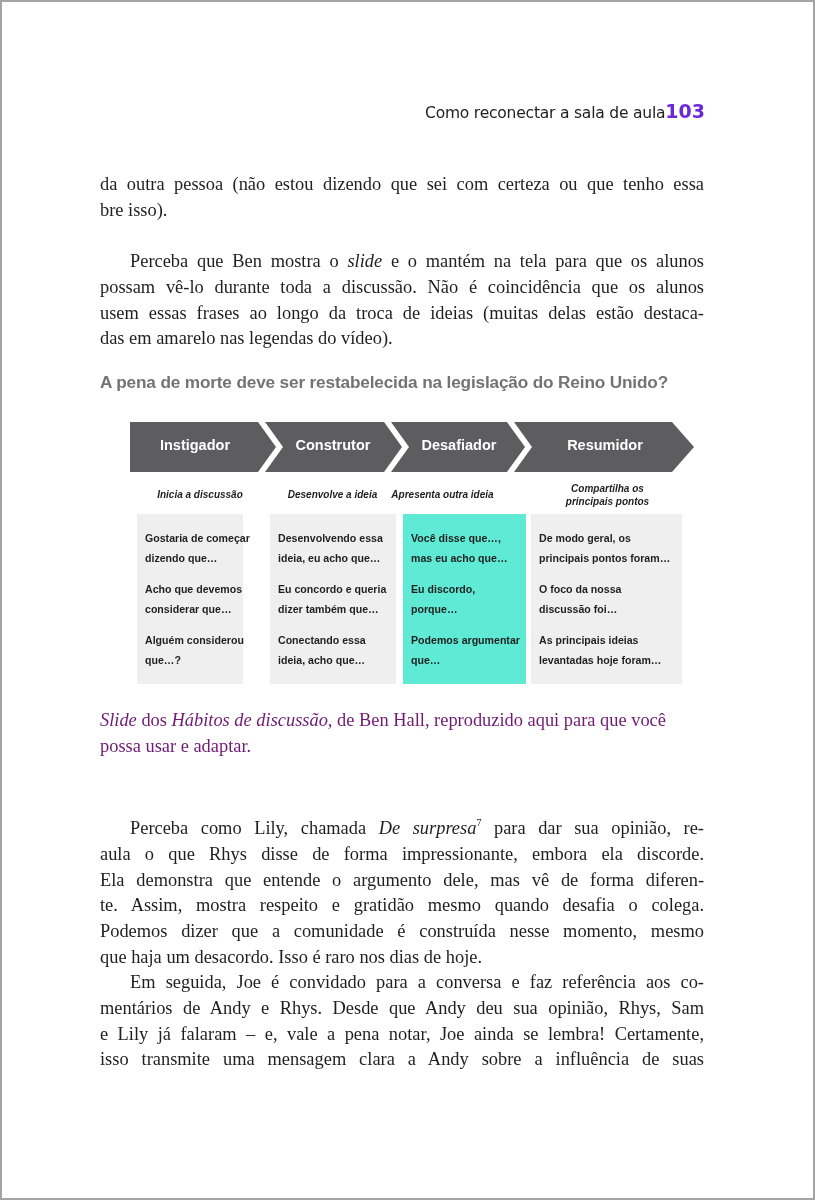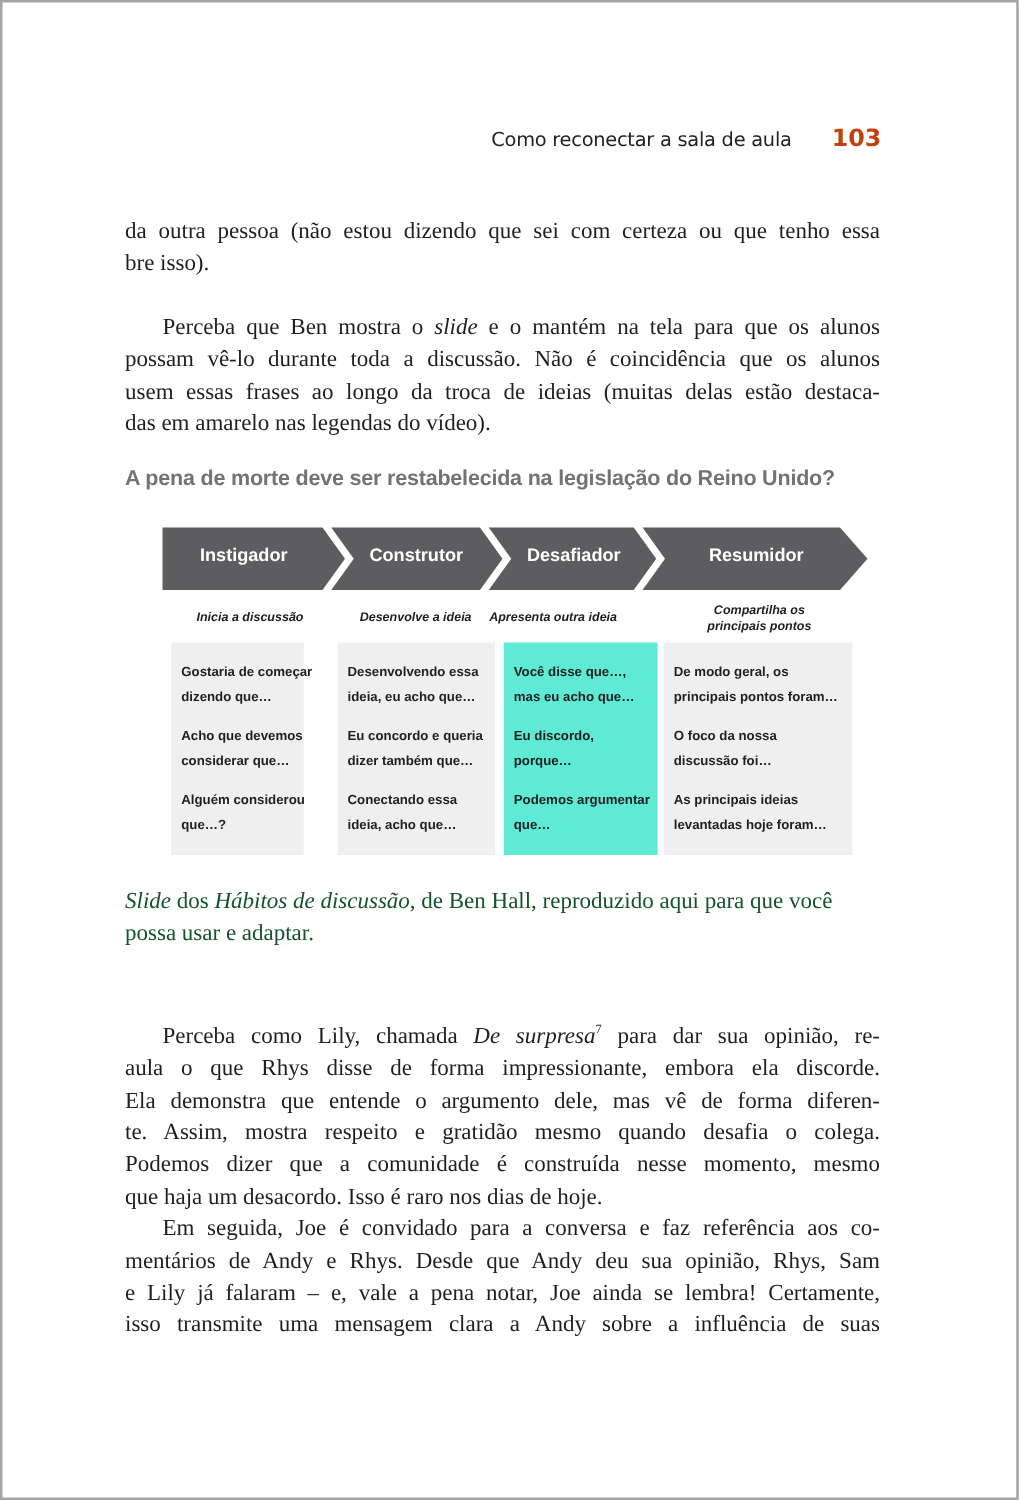--- a/index.html
+++ b/index.html
@@ -7,28 +7,28 @@
     width: 815px; height: 1200px; background: #ffffff;
     position: relative; overflow: hidden;
   }
   .page-border {
     position: absolute; left: 0; top: 0; width: 811px; height: 1196px;
     border: 2px solid #a4a4a4; border-right-width: 2px; box-sizing: content-box;
     pointer-events: none;
   }
   .running-head {
     position: absolute; top: 100px; right: 110px;
-    display: flex; align-items: baseline; gap: 32px;
+    display: flex; align-items: baseline; 
   }
   .rh-title {
     font-family: "DejaVu Sans", sans-serif; font-size: 15.5px; color: #222;
     letter-spacing: -0.2px;
   }
   .rh-page {
-    font-family: "DejaVu Sans", sans-serif; font-weight: bold; font-size: 19px; color: #c2410c;
+    font-family: "DejaVu Sans", sans-serif; font-weight: bold; font-size: 19px; color: #6d28d9;
   }
   .body-text {
     position: absolute; left: 100px; width: 604px;
     font-family: "Liberation Serif", serif; font-size: 18.4px; line-height: 25.8px;
     color: #1f1f1f; text-align: justify; margin-top: 20px;
   }
   .line { display: block; text-align: justify; text-align-last: justify; white-space: nowrap; }
   .line.last { text-align-last: left; }
   .line.ind { padding-left: 30px; }
   sup.fn { font-size: 10px; vertical-align: 8px; line-height: 0; }
@@ -50,21 +50,21 @@
   .phrase-box {
     position: absolute; top: 514px; height: 170px; background: #efefef;
     box-sizing: border-box; padding: 14px 8px 0 8px;
   }
   .phrase {
     font-family: "Liberation Sans", sans-serif; font-weight: bold; font-size: 10.6px;
     color: #1f1f1f; line-height: 20px; margin-bottom: 11px; white-space: nowrap;
   }
   .caption {
     position: absolute; left: 100px; top: 708px; width: 604px;
-    font-family: "Liberation Serif", serif; font-size: 18.4px; line-height: 25.8px; color: #14532d;
+    font-family: "Liberation Serif", serif; font-size: 18.4px; line-height: 25.8px; color: #701a75;
   }
 </style>
 </head>
 <body>
 
 <div class="page-border"></div>
 
 <div class="running-head">
   <span class="rh-title">Como reconectar a sala de aula</span>
   <span class="rh-page">103</span>

